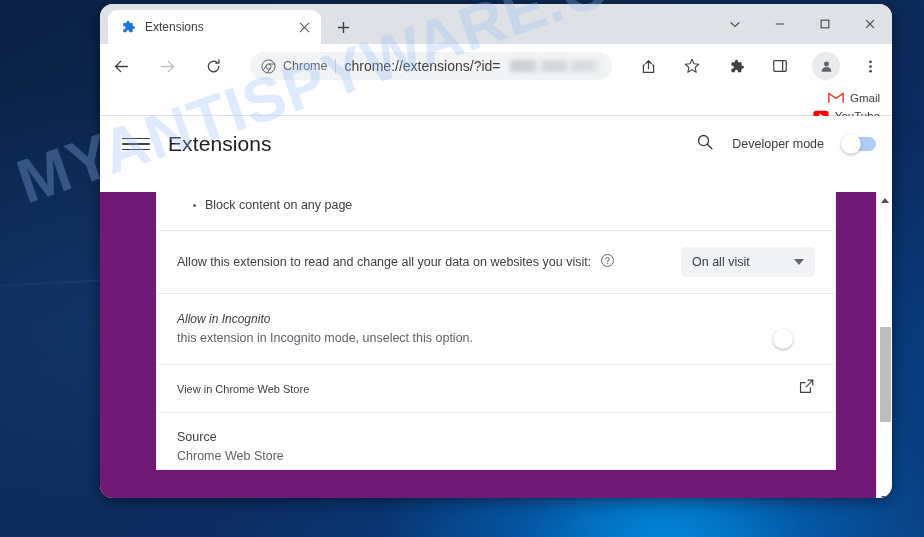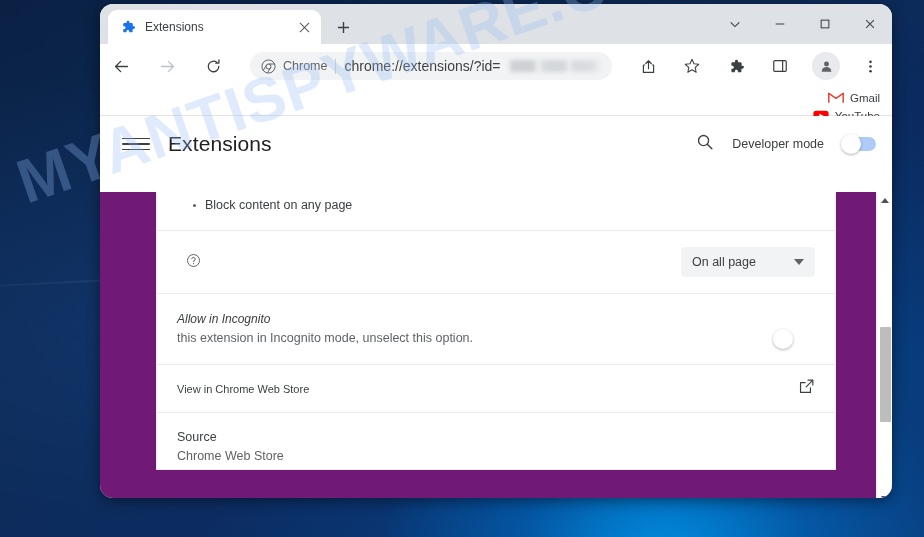--- a/index.html
+++ b/index.html
@@ -559,29 +559,30 @@
 
         <div class="row perm-row">
           <div class="bullet-line">
             <span class="bullet-dot"></span>
             <span>Block content on any page</span>
           </div>
         </div>
 
         <div class="row access-row">
           <div class="access-line">
+            <span class="access-text">Allow this extension to read and change all your data on websites you visit:</span>
             <span class="help-icon">
               <svg width="15" height="15" viewBox="0 0 18 18">
                 <circle cx="9" cy="9" r="7.2" fill="none" stroke="#5f6368" stroke-width="1.2"></circle>
                 <path d="M6.9 6.9 a2.1 2.1 0 1 1 2.3 2.5 v1.1" fill="none" stroke="#5f6368" stroke-width="1.2" stroke-linecap="round"></path>
                 <circle cx="9.15" cy="12.7" r="0.78" fill="#5f6368"></circle>
               </svg>
             </span>
             <span class="select">
-              <span>On all page</span>
+              <span>On all visit</span>
               <span class="caret"></span>
             </span>
           </div>
         </div>
 
         <div class="row incog-row">
           <div class="incog-text">
             <div class="incog-title">Allow in Incognito</div>
             <div class="incog-warn">this extension in Incognito mode, unselect this option.</div>
           </div>

